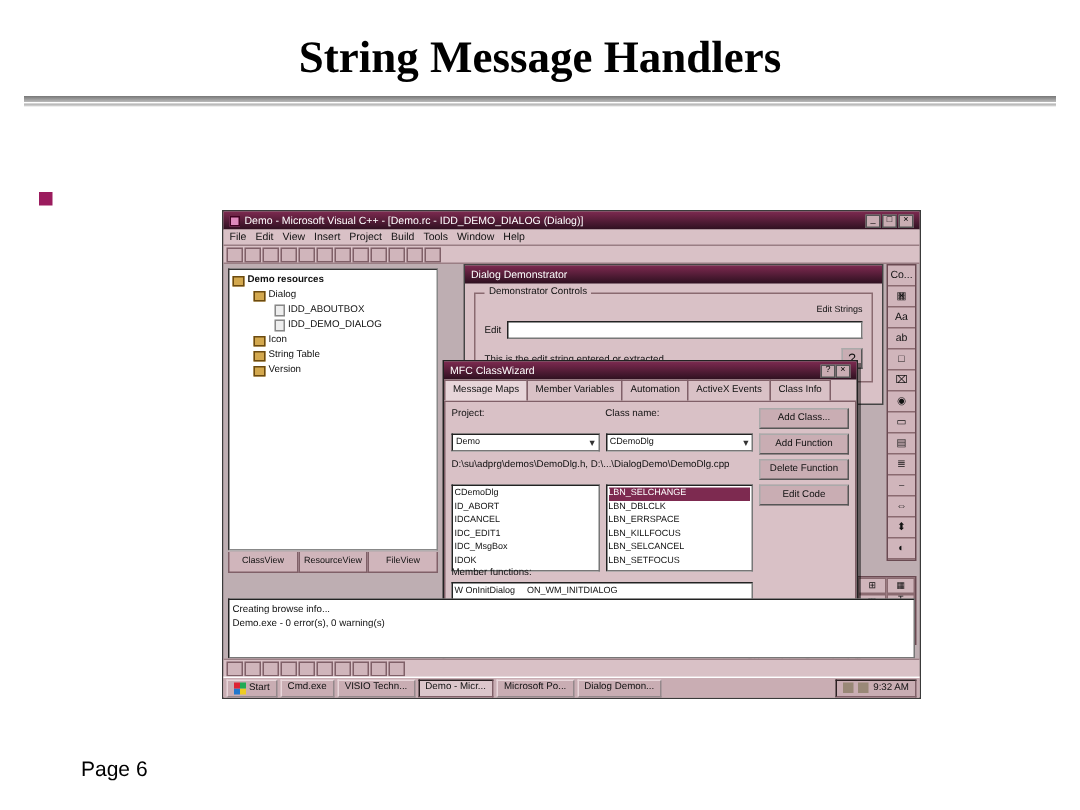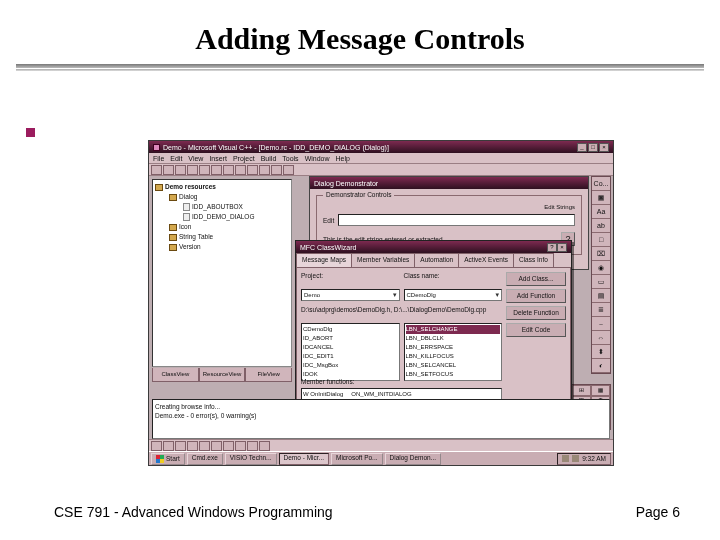--- a/index.html
+++ b/index.html
@@ -263,21 +263,21 @@
     left:54px; right:40px; bottom:20px;
     display:flex; justify-content:space-between;
     font-size:14px;
     font-family: Arial, sans-serif;
     color:#000;
   }
 </style>
 </head>
 <body>
 
-<div class="slide-title">Adding Message Controls</div>
+<div class="slide-title">String Message Handlers</div>
 <div class="rule"></div>
 <div class="bullet-sq"></div>
 
 <div class="shot">
 
   <div class="vc-titlebar">
     <span class="titlebar-icon"></span>
     <span>Demo - Microsoft Visual C++ - [Demo.rc - IDD_DEMO_DIALOG (Dialog)]</span>
     <span class="title-spacer"></span>
     <span class="win-btns">
@@ -521,15 +521,14 @@
     <div class="tray">
       <span class="tray-ic"></span>
       <span class="tray-ic"></span>
       <span>9:32 AM</span>
     </div>
   </div>
 
 </div>
 
 <div class="footer">
-  <span>CSE 791 - Advanced Windows Programming</span>
   <span>Page 6</span>
 </div>
 
 </body></html>

